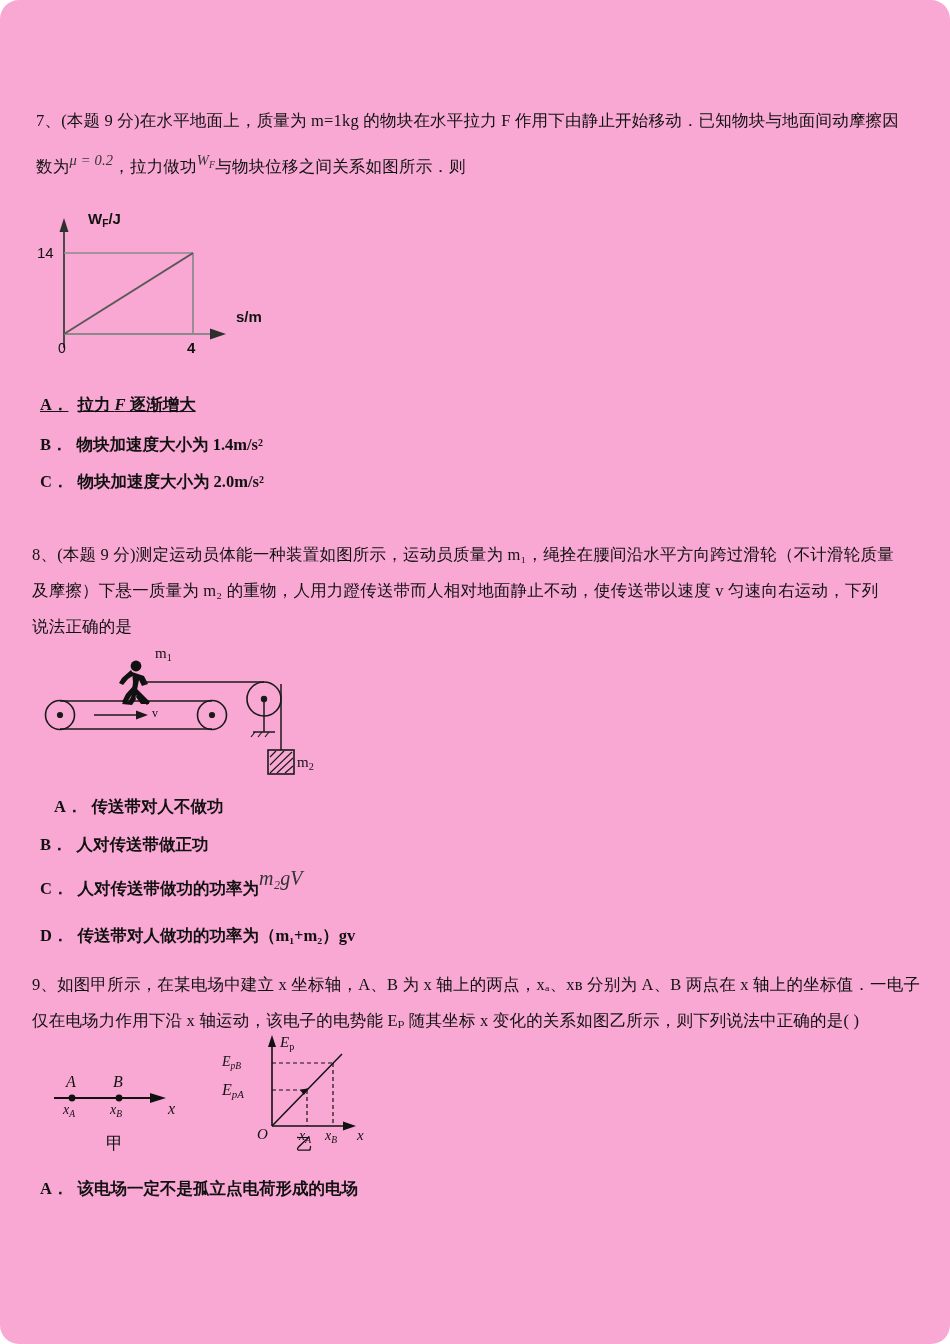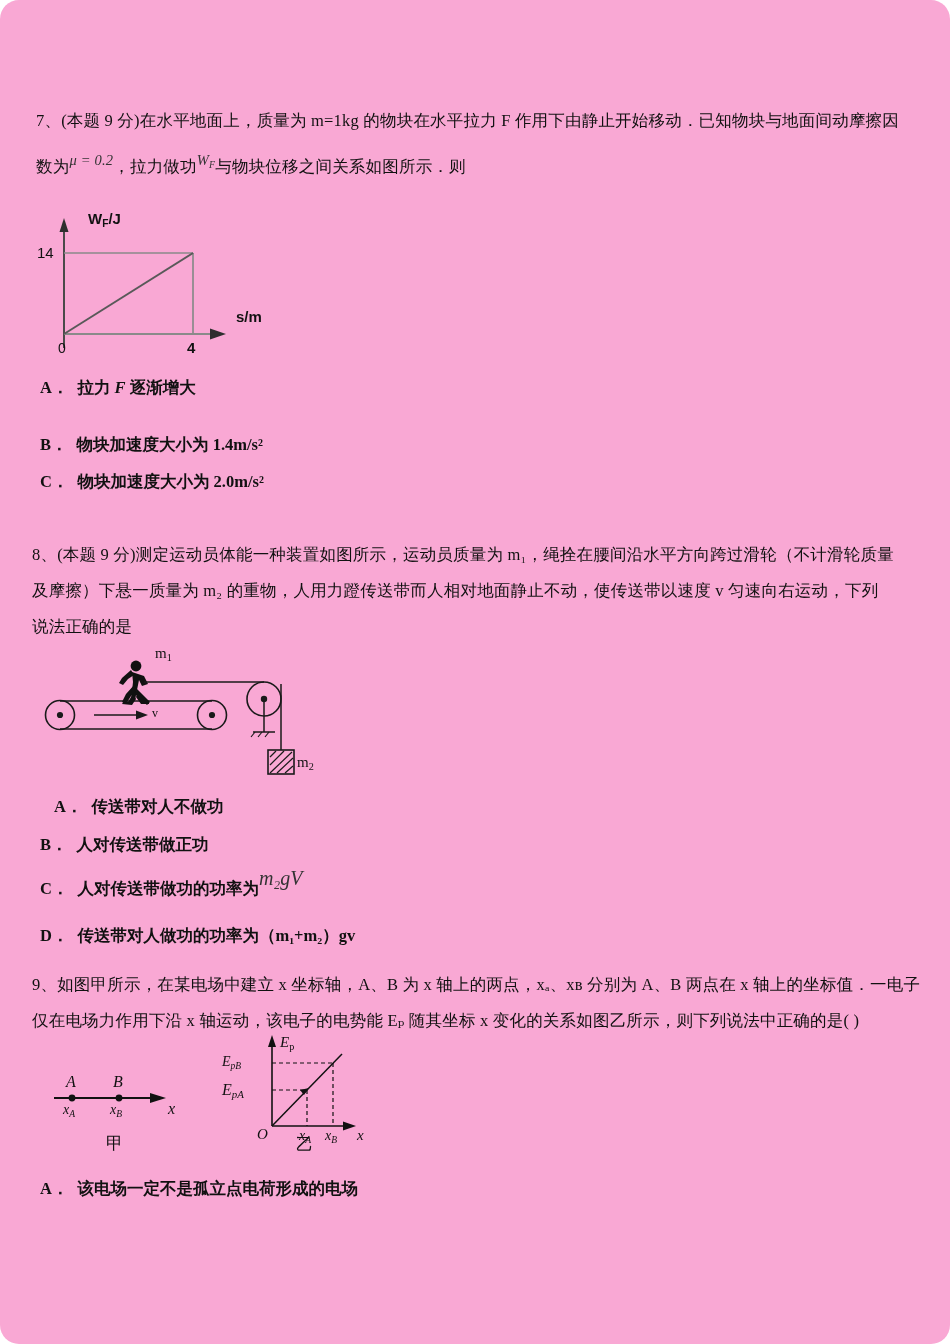--- a/index.html
+++ b/index.html
@@ -92,21 +92,21 @@
     
     <div style="position:absolute; left:1px; top:36px; font-family:'Liberation Sans',sans-serif; font-size:15px; color:#111;">14</div>
     
     <div style="position:absolute; left:200px; top:100px; font-family:'Liberation Sans',sans-serif; font-size:15px; font-weight:bold; color:#111;">s/m</div>
     
     <div style="position:absolute; left:22px; top:132px; font-family:'Liberation Sans',sans-serif; font-size:14px; color:#111;">0</div>
     
     <div style="position:absolute; left:151px; top:131px; font-family:'Liberation Sans',sans-serif; font-size:15px; font-weight:bold; color:#111;">4</div>
   </div>
 
-  <div class="opt" style="left:40px; top:377px;">
+  <div class="opt" style="left:40px; top:394px;text-decoration:underline;">
     <span class="lbl">A．</span><span>拉力 </span><span class="it">F</span><span> 逐渐增大</span>
   </div>
   <div class="opt" style="left:40px; top:434px;">
     <span class="lbl">B．</span><span>物块加速度大小为 1.4m/s²</span>
   </div>
   <div class="opt" style="left:40px; top:471px;">
     <span class="lbl">C．</span><span>物块加速度大小为 2.0m/s²</span>
   </div>
 
   <div class="qtext" style="left:32px; top:534px; width:890px;">

